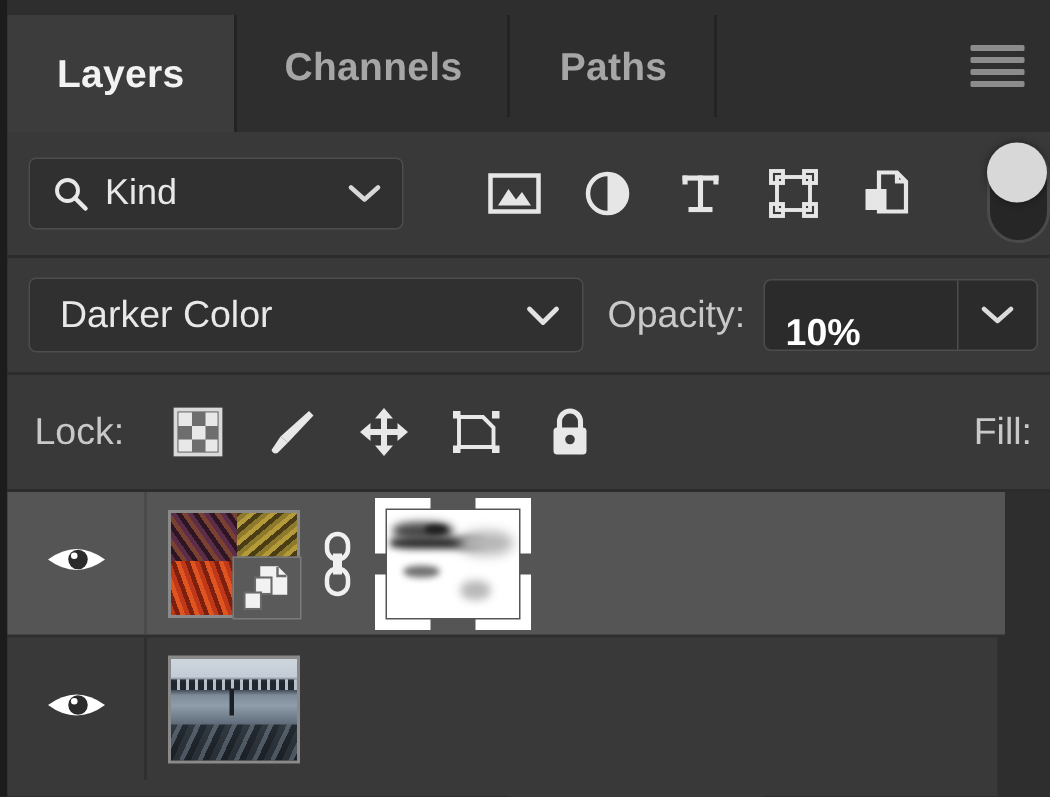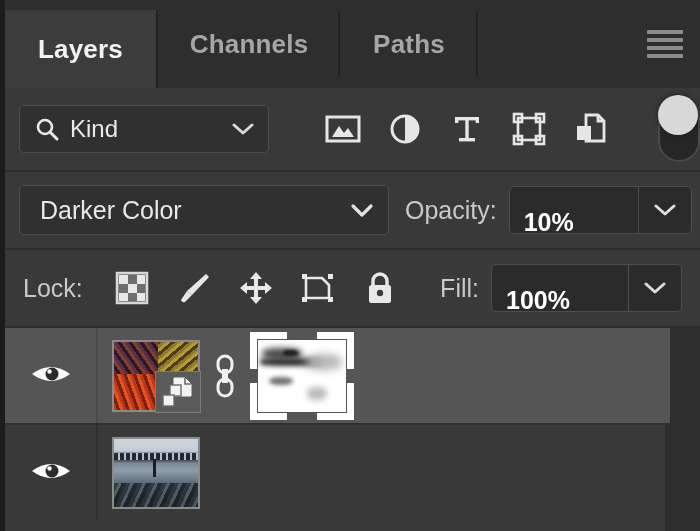--- a/index.html
+++ b/index.html
@@ -344,28 +344,20 @@
         <path d="M9 16 V11 a7 7 0 0 1 14 0 V16" fill="none" stroke="#e8e8e8" stroke-width="3.4"></path>
         <rect x="5" y="15" width="22" height="18" rx="2.5" fill="#e8e8e8"></rect>
         <circle cx="16" cy="23" r="3.2" fill="#3a3a3a"></circle>
       </svg>
     </div>
 
     <span class="lock-spacer"></span>
 
     <span class="field-label">Fill:</span>
 
-    <div class="numfield" style="margin-right:18px;">
-      <div class="val fill-val">100%</div>
-      <div class="stepper">
-        <svg width="22" height="14" viewBox="0 0 22 14">
-          <polyline points="2,3 11,11 20,3" fill="none" stroke="#dcdcdc" stroke-width="3" stroke-linecap="round" stroke-linejoin="round"></polyline>
-        </svg>
-      </div>
-    </div>
   </div>
 
   <div class="divider"></div>
 
   <div class="layer-list">
     <div class="scroll-gutter"></div>
 
     <div class="layer-row selected">
       <div class="rowbg"></div>
 

